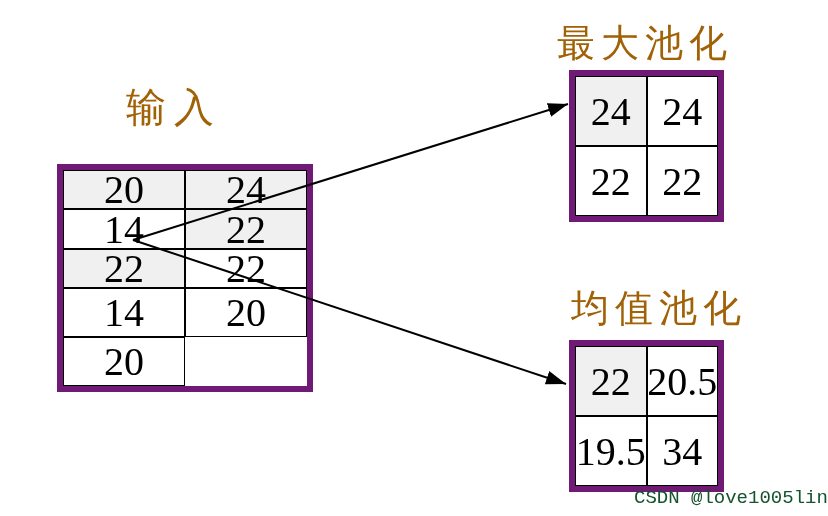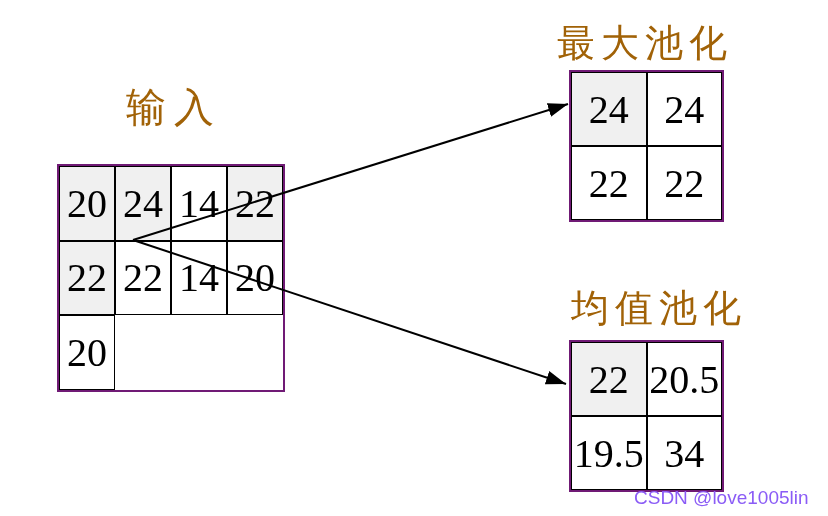--- a/index.html
+++ b/index.html
@@ -23,28 +23,28 @@
     white-space: nowrap;
     font-family: "Liberation Serif", serif;
   }
   .title-input   { left: 126px; top: 88px;  letter-spacing: 8px; }
   .title-maxpool { left: 557px; top: 24px;  font-size: 38px; letter-spacing: 6px; }
   .title-avgpool { left: 555px; top: 289px; font-size: 38px; letter-spacing: 6px; margin-left: 16px; }
 
   .matrix {
     position: absolute;
     display: grid;
-    border: 2px solid #701a75;
+    border: 6px solid #701a75;
     background: #ffffff;
     box-sizing: border-box;
   }
   .matrix-input {
     left: 57px; top: 164px;
-    width: 228px; height: 228px;
-    grid-template-columns: repeat(4, 1fr);
+    width: 256px; height: 228px;
+    grid-template-columns: repeat(2, 1fr);
     grid-template-rows: repeat(3, 1fr);
   }
   .matrix-max {
     left: 569px; top: 70px;
     width: 155px; height: 152px;
     grid-template-columns: repeat(2, 1fr);
     grid-template-rows: repeat(2, 1fr);
   }
   .matrix-avg {
     left: 569px; top: 340px;
@@ -68,23 +68,23 @@
   .arrow-layer {
     position: absolute;
     left: 0; top: 0;
     width: 828px; height: 516px;
     pointer-events: none;
     z-index: 5;
   }
   .watermark {
     position: absolute;
     left: 634px; top: 487px;
-    font-family: Liberation Sans, sans-serif;
+    font-family: Liberation Mono, monospace;
     font-size: 19px;
-    color: #8b5cf6;
+    color: #14532d;
     z-index: 6;
     white-space: nowrap;
   }
 </style>
 </head>
 <body>
 
 <div class="canvas">
 
   <div class="diagram-title title-input">输入</div>

